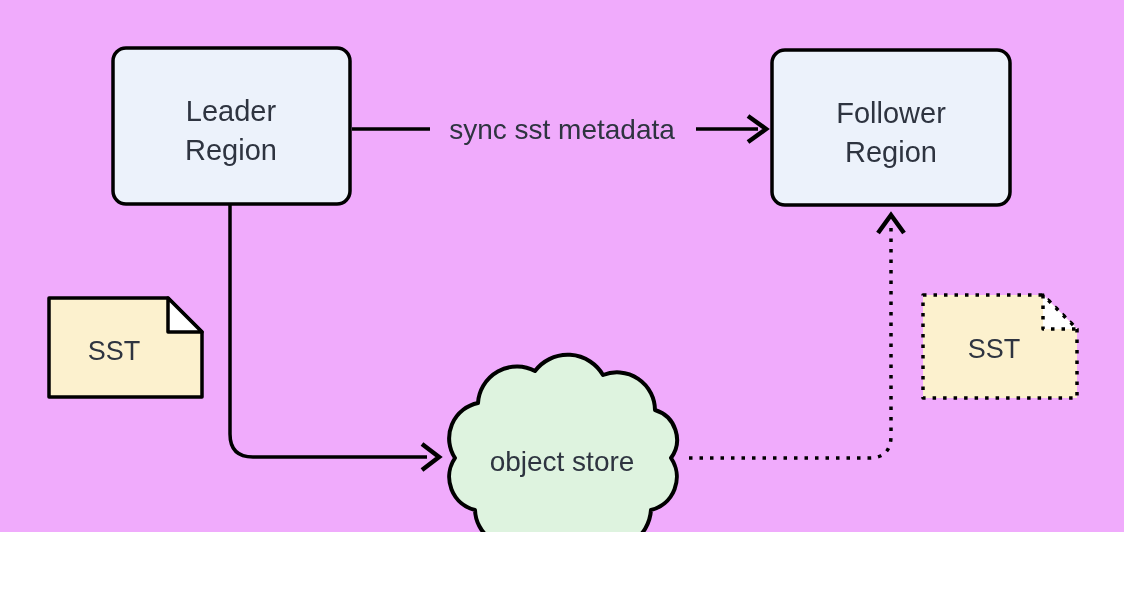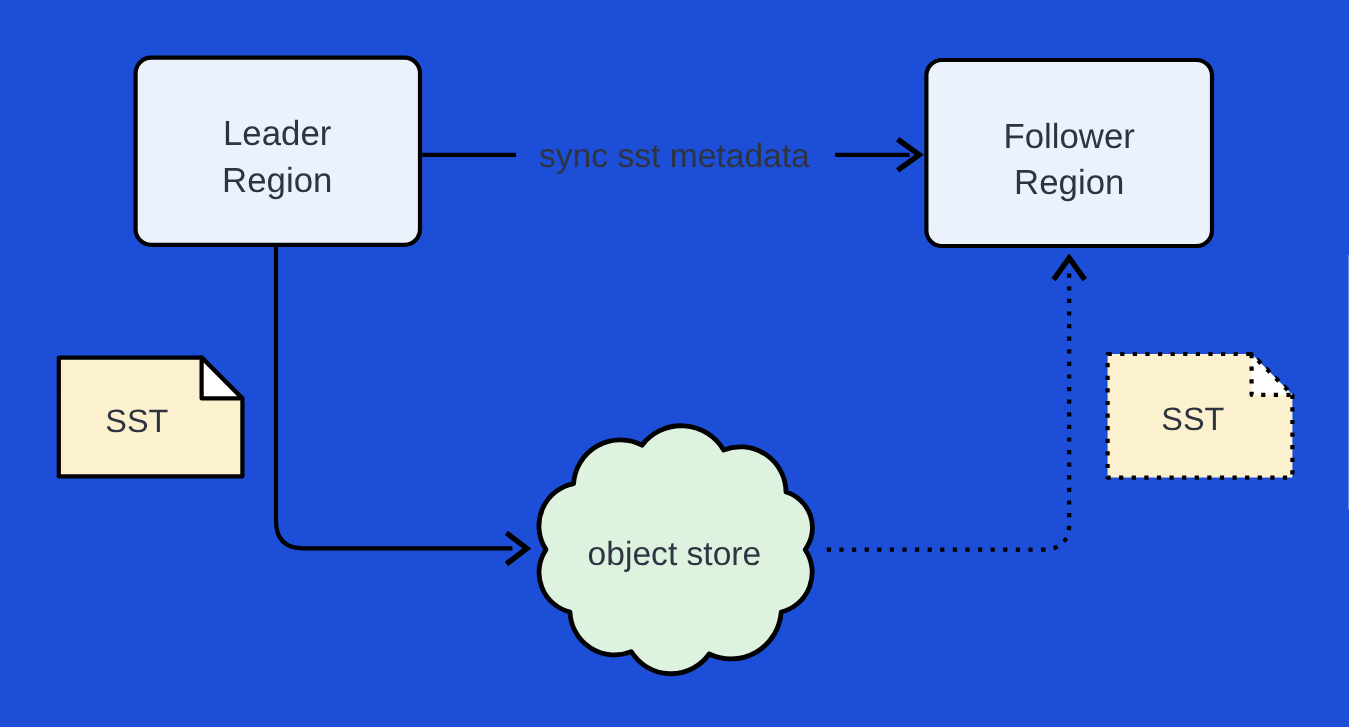--- a/index.html
+++ b/index.html
@@ -3,22 +3,22 @@
 <meta charset="utf-8">
 <style>
   html, body {
     margin: 0;
     padding: 0;
     background: #ffffff;
   }
   .stage {
     position: relative;
     width: 1124px;
-    height: 606px;
-    background: #1d4ed8;
+    height: 532px;
+    background: #f0abfc;
     overflow: hidden;
   }
   svg text {
     font-family: "Liberation Sans", "DejaVu Sans", sans-serif;
   }
   .node-label {
     font-size: 29px;
     text-anchor: middle;
   }
   .edge-label {

